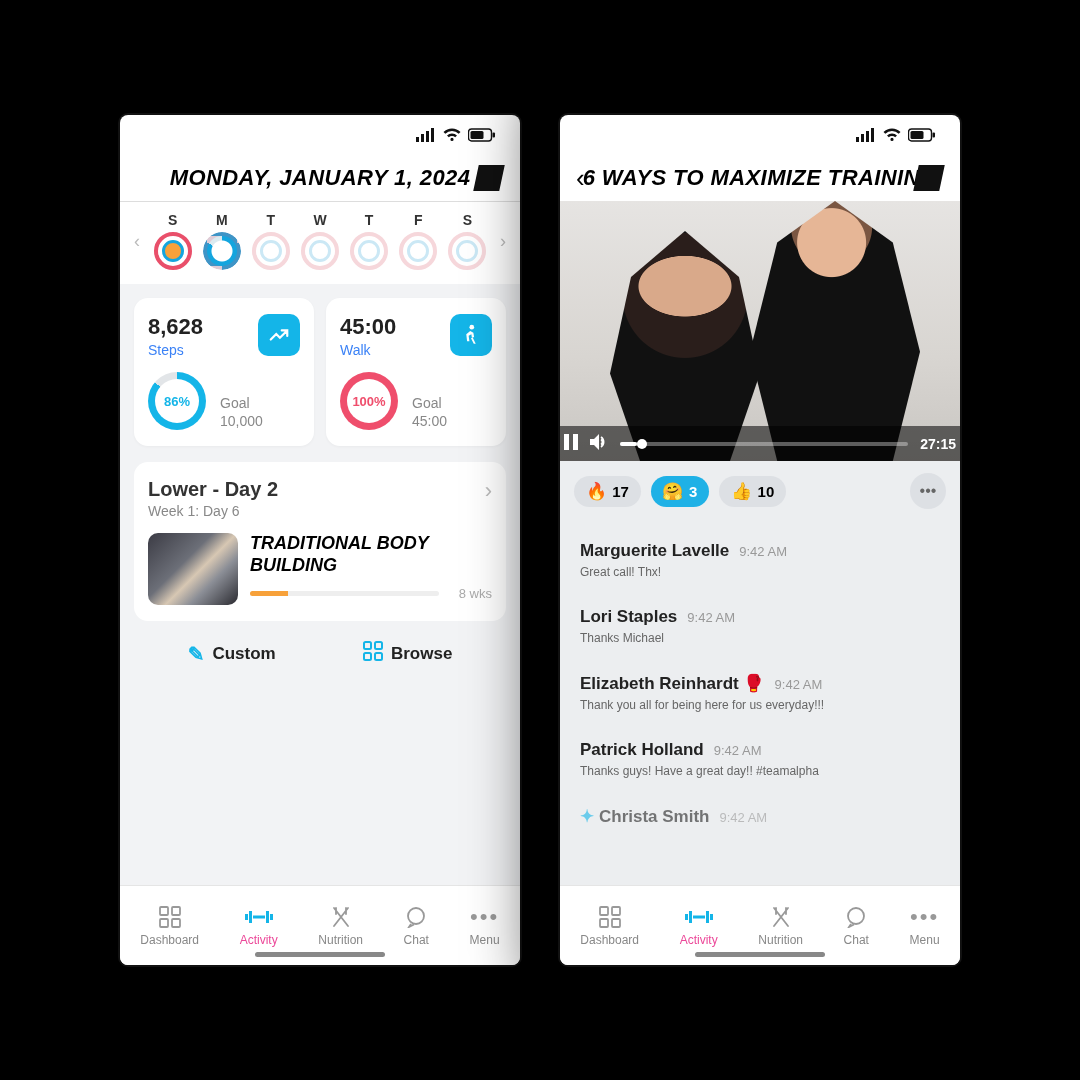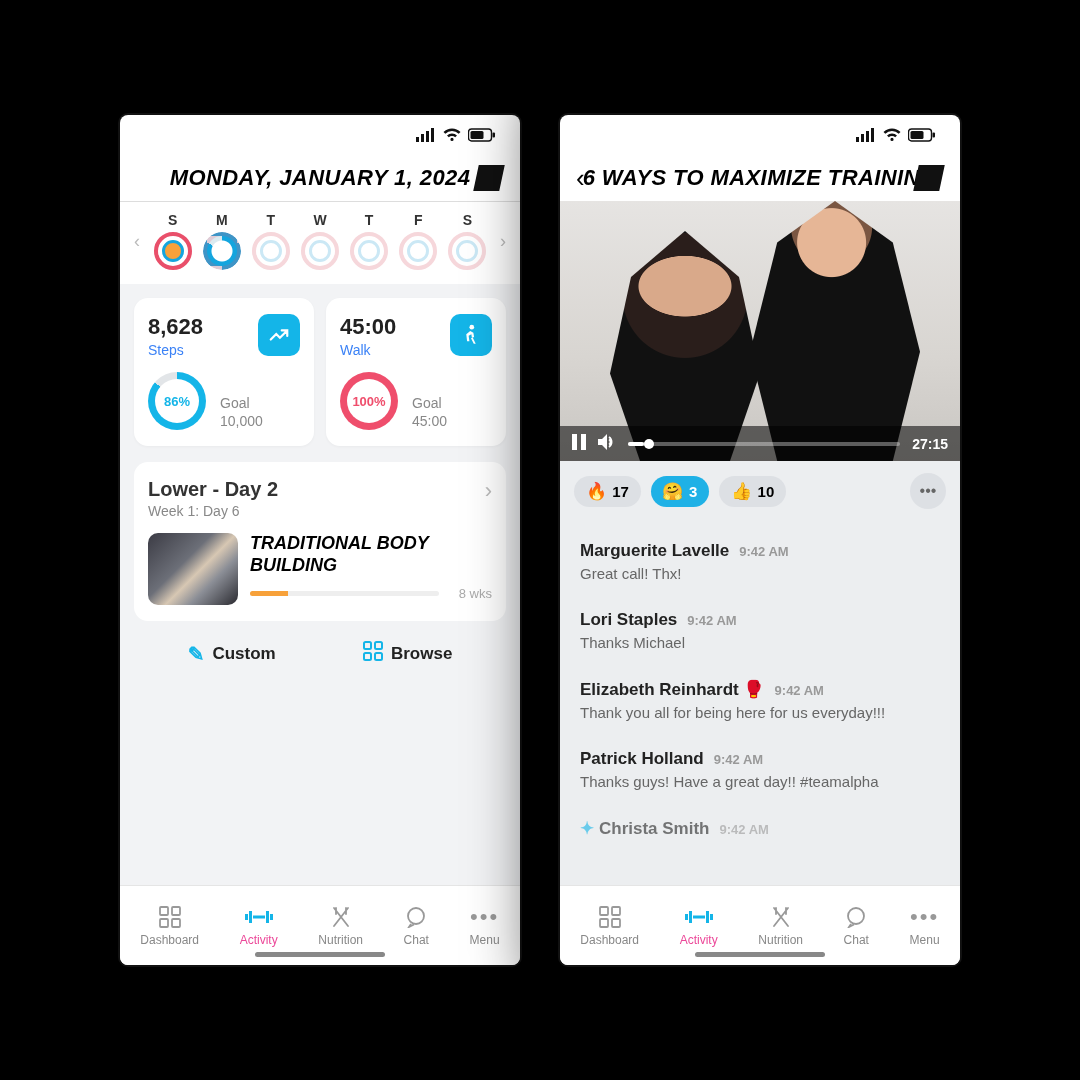--- a/index.html
+++ b/index.html
@@ -171,21 +171,21 @@
   right: 40px; width: 170px; height: 260px;
   background:
     radial-gradient(circle at 48% 16%, #e6b696 0 34px, transparent 35px),
     radial-gradient(circle at 48% 10%, #7a5642 0 40px, transparent 41px),
     linear-gradient(#111 0 0);
   clip-path: polygon(16% 100%, 0 58%, 16% 16%, 50% 0, 84% 16%, 100% 58%, 84% 100%);
 }
 .video-controls {
   position: absolute; left: 0; right: 0; bottom: 0;
   background: rgba(0,0,0,0.55); color: #fff;
-  display: flex; align-items: center; padding: 8px 12px; gap: 12px;
+  display: flex; align-items: center; padding: 8px 4px; gap: 12px;
   font-size: 14px;
 }
 .seek { flex: 1; height: 4px; background: rgba(255,255,255,0.35); border-radius: 2px; position: relative; }
 .seek::before { content:""; position:absolute; left:0; top:0; bottom:0; width:6%; background:#fff; border-radius:2px;}
 .seek::after { content:""; position:absolute; left:6%; top:-3px; width:10px; height:10px; background:#fff; border-radius:50%;}
 .reaction-bar {
   background: #eceef0; padding: 12px 14px;
   display: flex; align-items: center; gap: 10px;
 }
 .chip {
@@ -195,22 +195,22 @@
 .chip.active { background: #1fb1e6; color: #fff; }
 .chip .emoji { font-size: 17px; }
 .more-dot {
   margin-left: auto; width: 36px; height: 36px; border-radius: 50%;
   background: #dde0e4; display:flex; align-items:center; justify-content:center; color:#666;
 }
 .comments { background: #eceef0; padding: 6px 20px 0; }
 .comment { padding: 14px 0 14px; }
 .c-head { display:flex; align-items:baseline; gap:10px; }
 .c-name { font-size: 17px; font-weight: 800; color: #222; }
-.c-time { font-size: 13px; color: #999; font-weight: bold; }
-.c-body { font-size: 15px; color: #666; margin-top: 4px; }
+.c-time { font-size: 13px; color: #999; }
+.c-body { font-size: 12px; color: #666; margin-top: 4px; }
 .comment.last .c-name::before { content:"✦ "; color:#14b5e8;}
 </style>
 </head>
 <body>
 
 <div class="shadow-bg"></div>
 
 <div class="phone">
   <div class="statusbar">
     <span>

